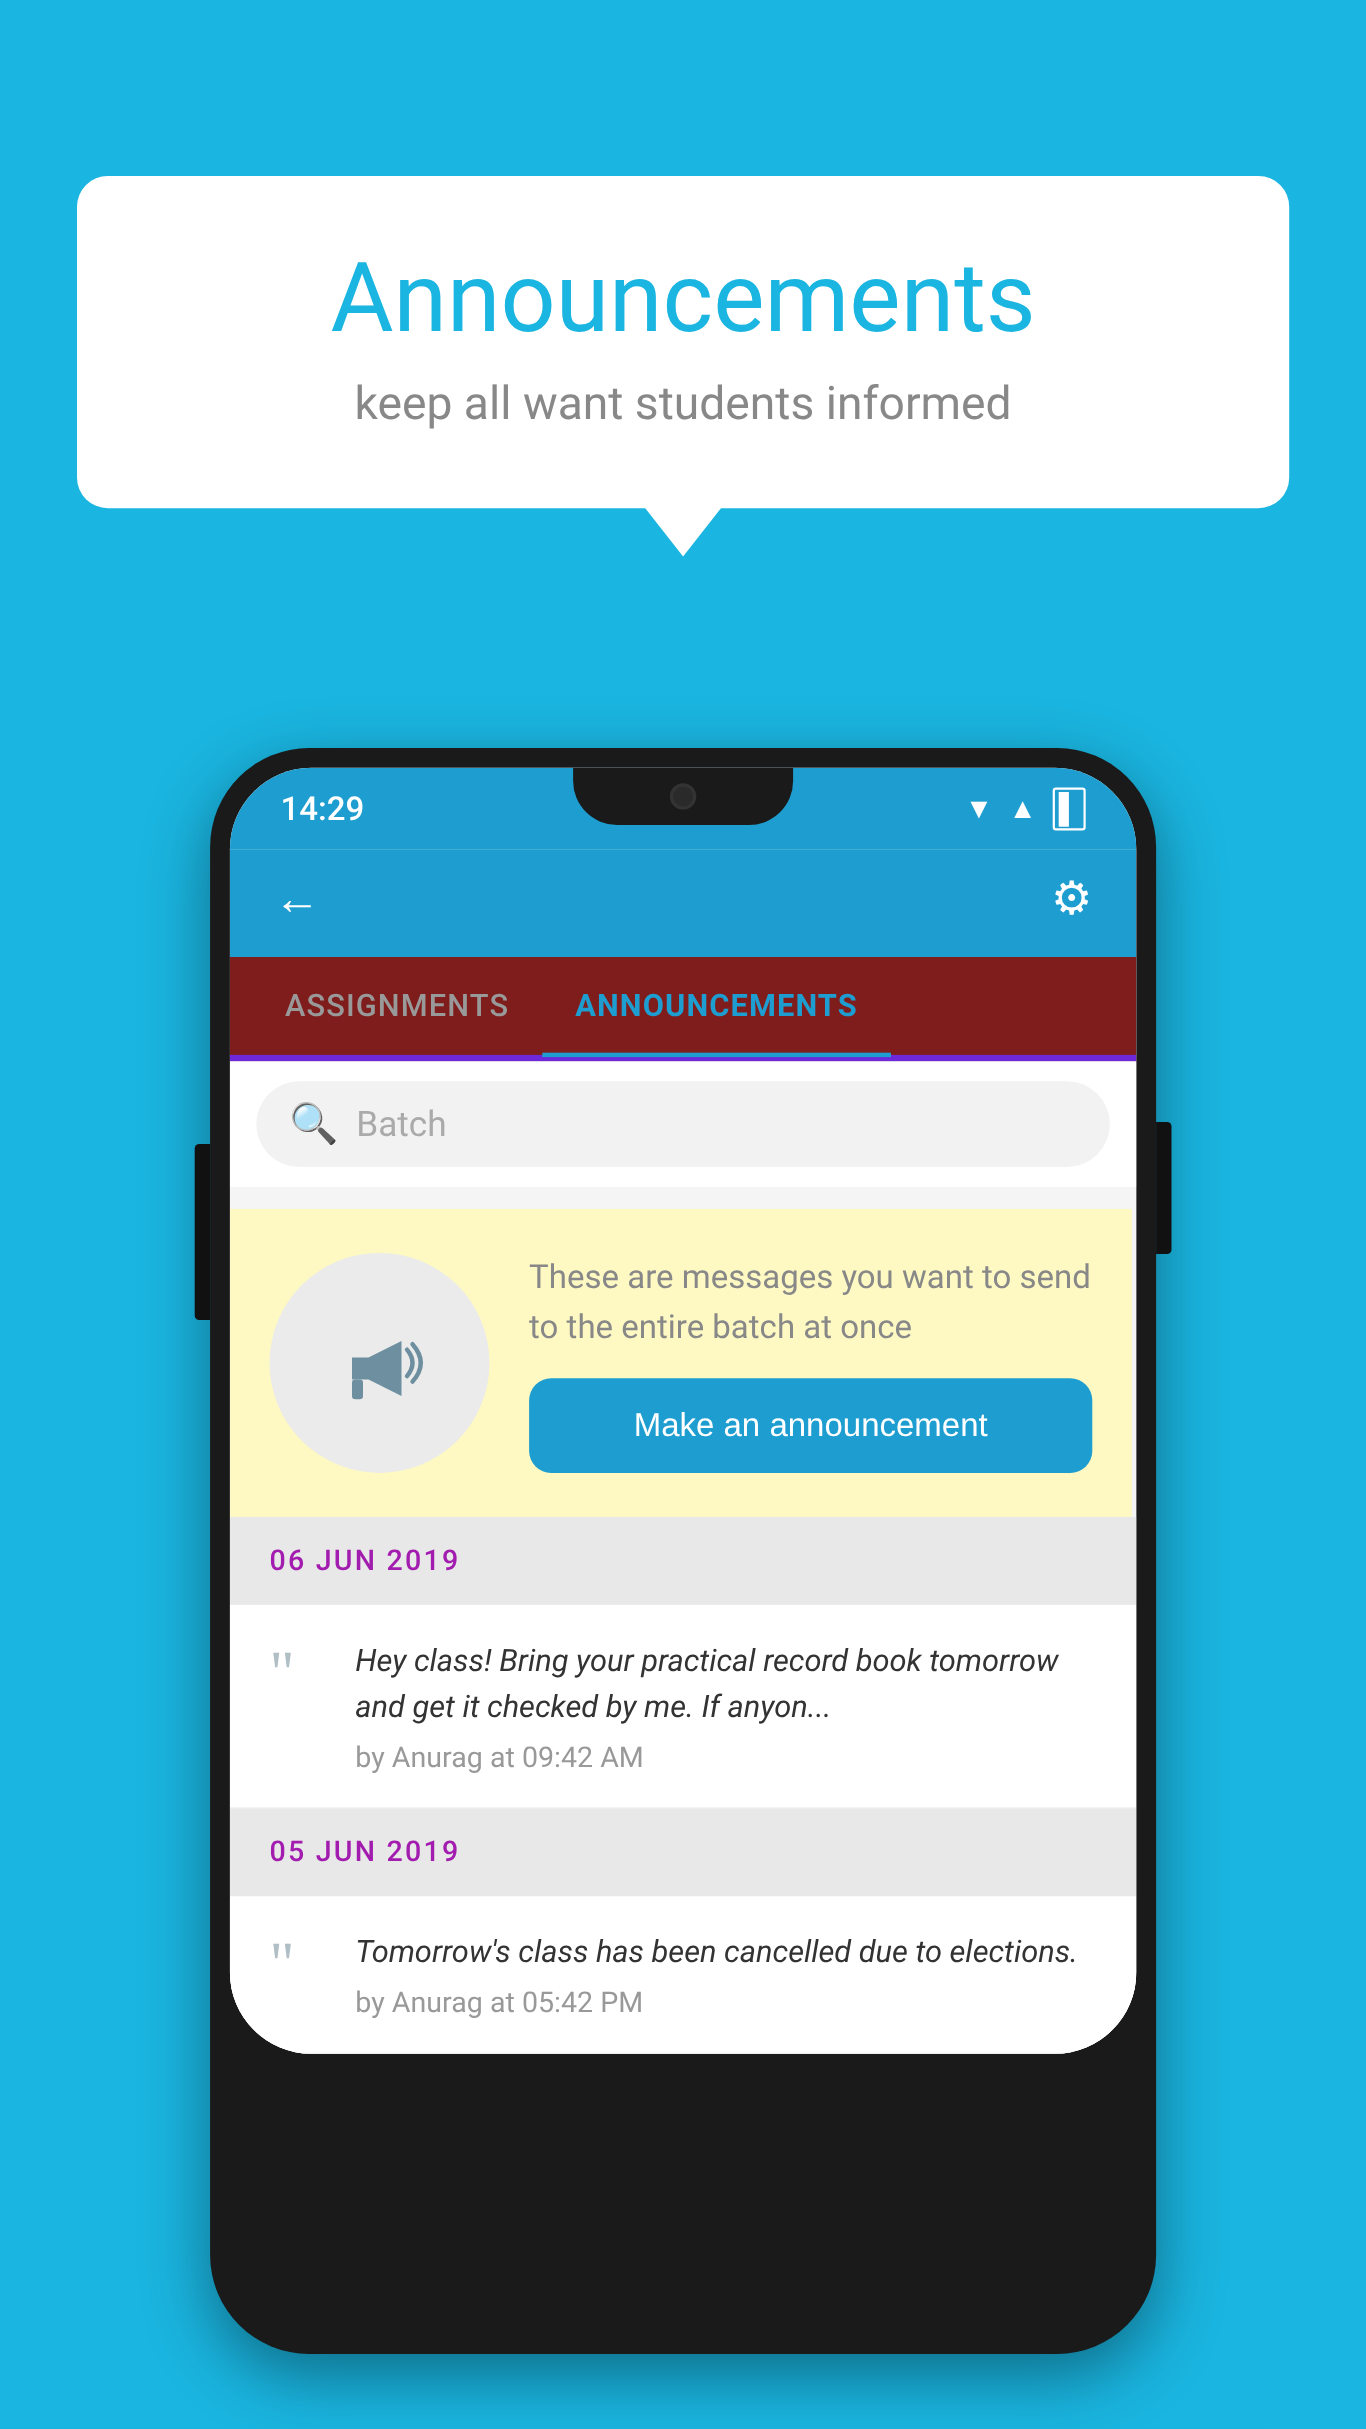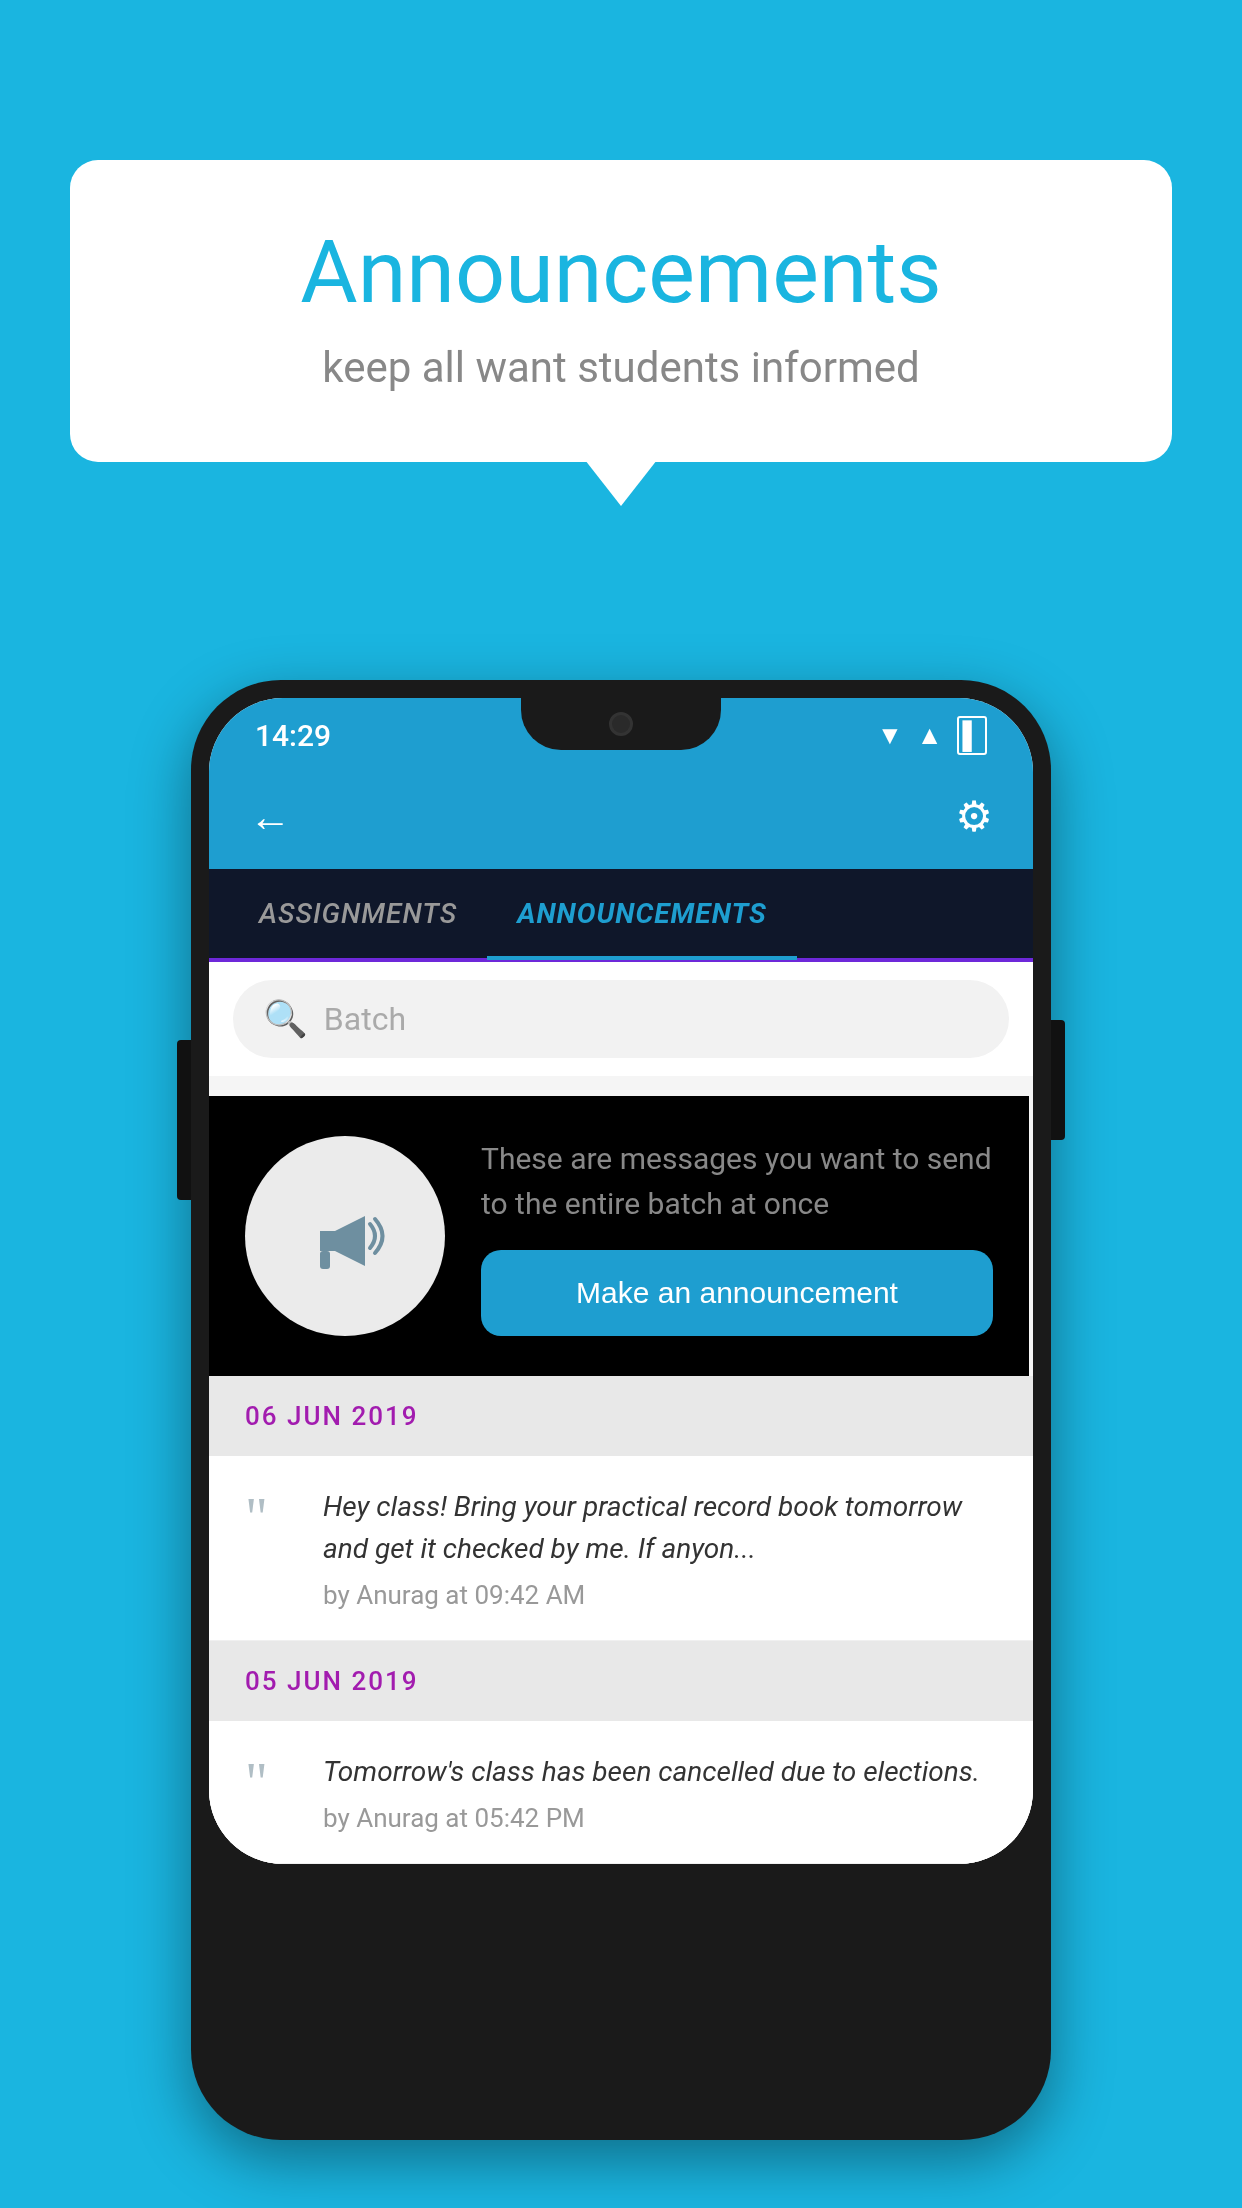--- a/index.html
+++ b/index.html
@@ -186,26 +186,25 @@
     }
 
     .header-gear {
       color: white;
       font-size: 42px;
       cursor: pointer;
     }
 
     
     .tabs-bar {
-      background: #0f172a;
-      display: flex;
-      align-items: center;
-      border-bottom: 4px solid #6d28d9;
+      background: #7f1d1d;
+      display: flex;
+      align-items: center;
+      border-bottom: 6px solid #6d28d9;
       padding: 0 20px;
-      font-style: italic;
     }
 
     .tab-item {
       padding: 28px 30px;
       font-size: 28px;
       font-weight: 500;
       color: #999;
       letter-spacing: 1px;
       cursor: pointer;
       position: relative;
@@ -252,21 +251,21 @@
       font-size: 36px;
     }
 
     .search-text {
       color: #aaa;
       font-size: 32px;
     }
 
     
     .announcement-prompt {
-      background: #000000;
+      background: #fef9c3;
       margin: 20px 4px 0 0;
       padding: 40px 36px;
       display: flex;
       align-items: center;
       gap: 36px;
     }
 
     .announcement-icon-circle {
       width: 200px;
       height: 200px;

